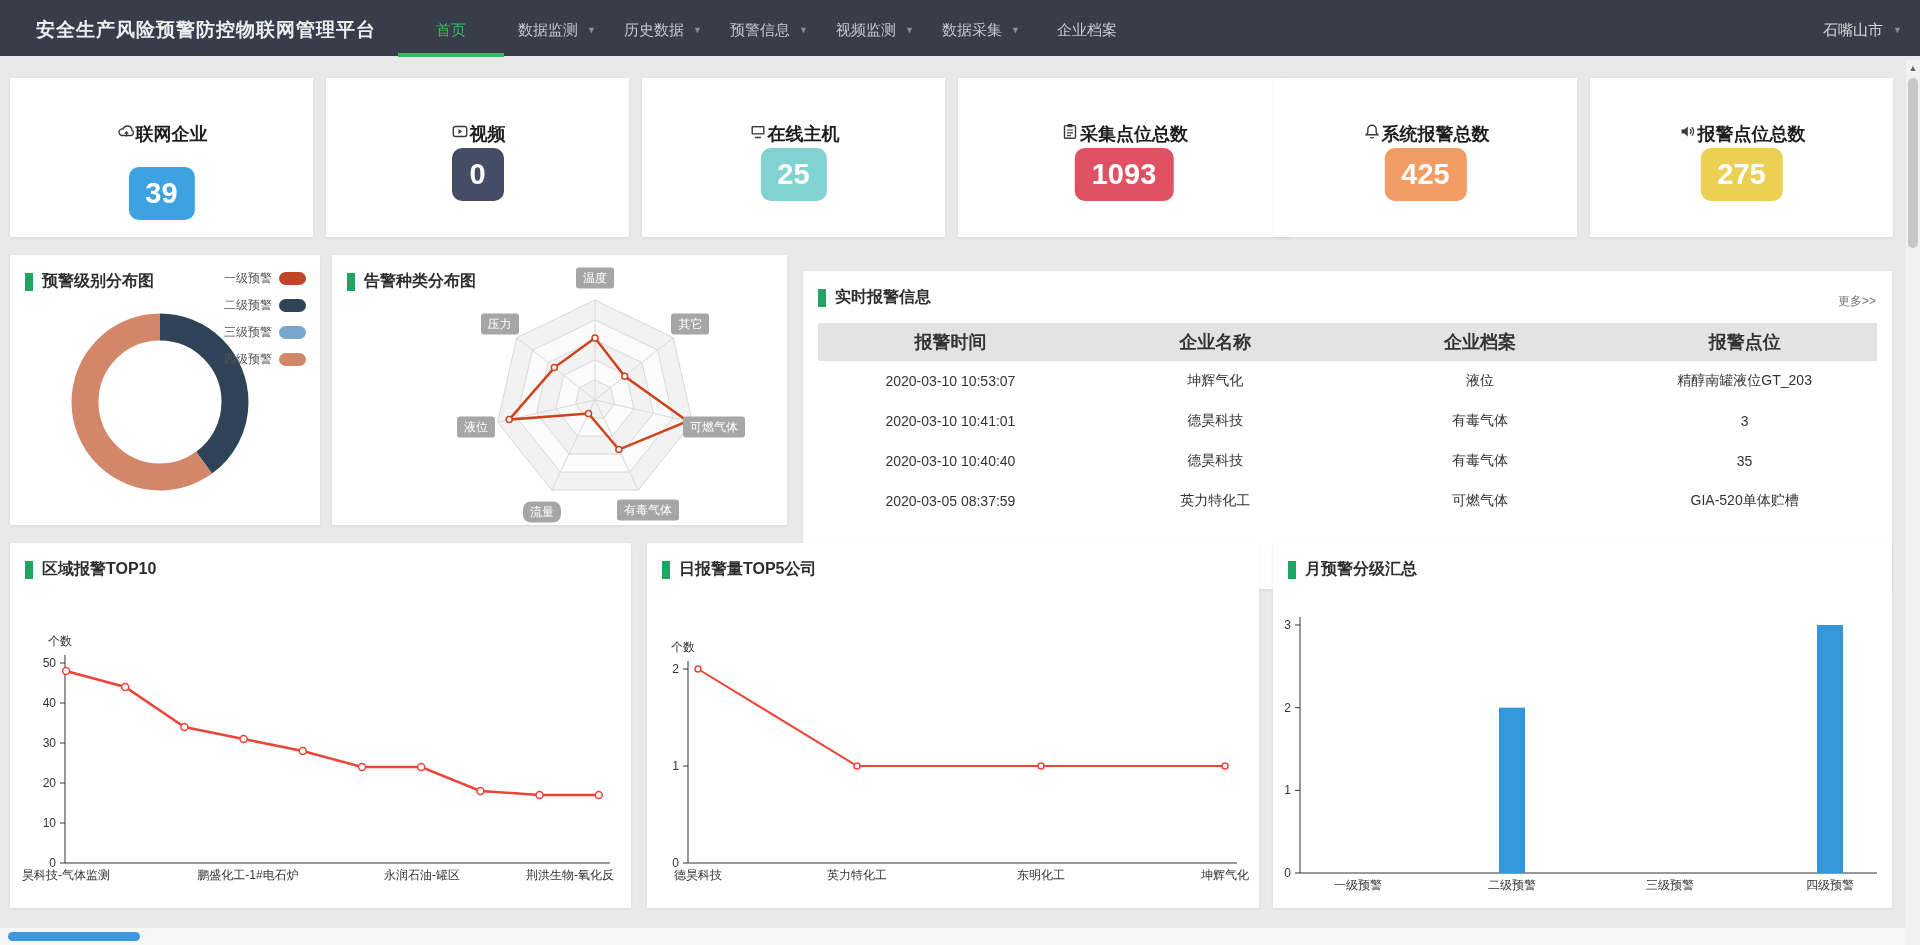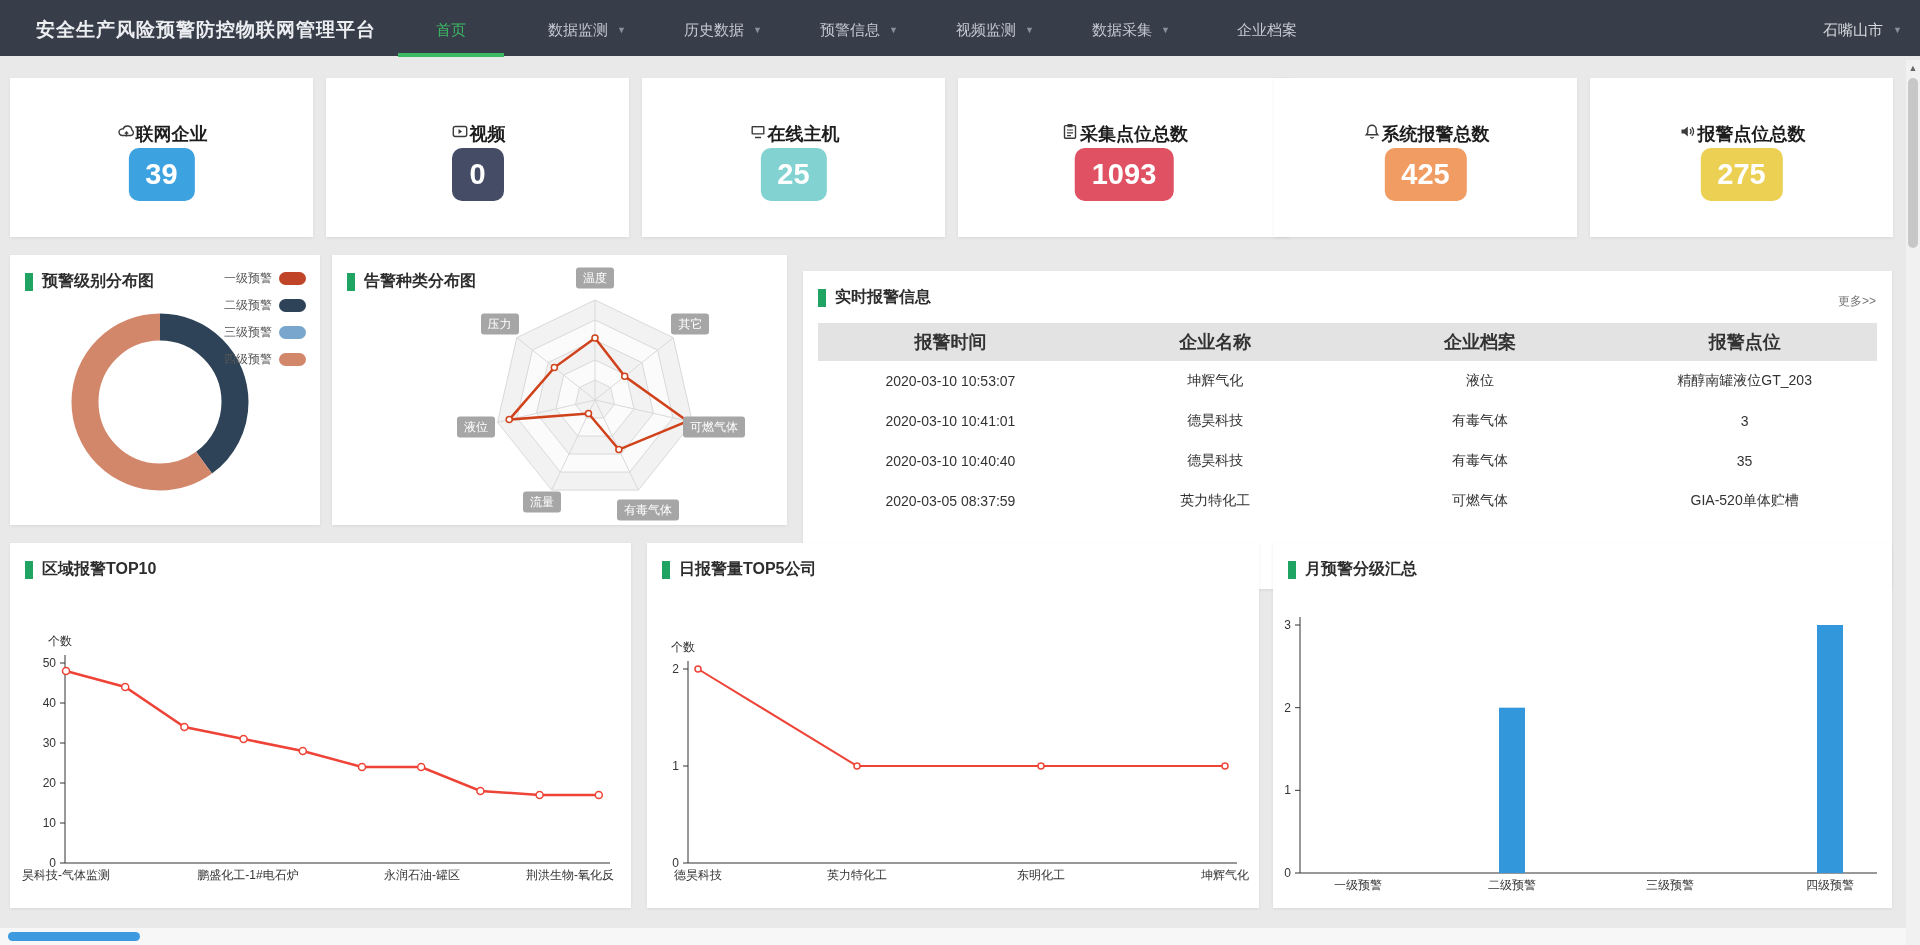--- a/index.html
+++ b/index.html
@@ -3,21 +3,21 @@
 <meta charset="utf-8">
 <style>
   html,body{margin:0;padding:0;}
   body{width:1920px;height:945px;position:relative;overflow:hidden;
        background:#e9e9e9;font-family:"Liberation Sans","DejaVu Sans",sans-serif;}
 
   
   .navbar{position:absolute;left:0;top:0;width:1920px;height:56px;background:#373d49;}
   .nav-title{position:absolute;left:36px;top:0;line-height:60px;color:#eceef1;
              font-size:19px;font-weight:bold;letter-spacing:1px;}
-  .nav-menu{position:absolute;left:398px;top:0;height:60px;display:flex;gap:30px;}
+  .nav-menu{position:absolute;left:398px;top:0;height:60px;display:flex;}
   .nav-item{width:106px;text-align:center;line-height:60px;font-size:15px;color:#c3c8d1;
             position:relative;cursor:pointer;white-space:nowrap;}
   .nav-item .caret{font-size:9px;color:#8a919c;margin-left:9px;vertical-align:2px;}
   .nav-item.active{color:#3cb963;}
   .nav-item.active::after{content:"";position:absolute;left:0;right:0;bottom:3px;height:4px;background:#3cb963;}
   .nav-region{position:absolute;right:18px;top:0;line-height:60px;color:#d7dade;font-size:15px;cursor:pointer;}
   .nav-region .caret{font-size:9px;color:#8a919c;margin-left:10px;vertical-align:2px;}
 
   
   .card{position:absolute;background:#fff;box-shadow:0 1px 3px rgba(0,0,0,.07);}
@@ -81,21 +81,21 @@
 
 <div id="stats-row">
     <div class="card" style="left: 10px; top: 78px; width: 303px; height: 159px;">
       <div class="stat-head">
         <span><svg width="20" height="19" viewBox="0 0 19 19">
             <path d="M6,13.5 a3.3,3.3 0 1 1 .6,-6.5 A4.6,4.6 0 0 1 15.5,8.2 a2.9,2.9 0 0 1 -.8,5.3 z" fill="none" stroke="#3a3a3a" stroke-width="1.4"></path>
             <path d="M10,14.5 V10 M8.3,11.6 L10,9.9 L11.7,11.6" fill="none" stroke="#3a3a3a" stroke-width="1.3"></path>
           </svg></span>
         <span>联网企业</span>
       </div>
-      <div class="stat-badge" style="background: rgb(60, 162, 224);">39</div>
+      <div class="stat-badge" style="background: rgb(60, 162, 224); margin-top: 19px;">39</div>
     </div>
     <div class="card" style="left: 326px; top: 78px; width: 303px; height: 159px;">
       <div class="stat-head">
         <span><svg width="20" height="19" viewBox="0 0 19 19">
             <rect x="2.8" y="4.5" width="13.4" height="10" rx="2" fill="none" stroke="#3a3a3a" stroke-width="1.4"></rect>
             <path d="M8,7 L11.6,9.5 L8,12 z" fill="#3a3a3a"></path>
           </svg></span>
         <span>视频</span>
       </div>
       <div class="stat-badge" style="background: rgb(69, 77, 102);">0</div>
@@ -197,21 +197,21 @@
       <circle cx="355.61815165727324" cy="166.13948872584987" r="3" fill="#fff" stroke="#d0421b" stroke-width="1.5"></circle>
       <circle cx="286.8636056514657" cy="194.55328773463305" r="3" fill="#fff" stroke="#d0421b" stroke-width="1.5"></circle>
       <circle cx="256.49174391323663" cy="158.5145330185363" r="3" fill="#fff" stroke="#d0421b" stroke-width="1.5"></circle>
       <circle cx="177.20634372799952" cy="164.5818421881557" r="3" fill="#fff" stroke="#d0421b" stroke-width="1.5"></circle>
       <circle cx="222.34476291166243" cy="112.57853030334587" r="3" fill="#fff" stroke="#d0421b" stroke-width="1.5"></circle>
     </svg>
 <div class="radar-chip" style="left: 263px; top: 23px;">温度</div>
     <div class="radar-chip" style="left: 358.383px; top: 68.9342px;">其它</div>
     <div class="radar-chip" style="left: 381.941px; top: 172.148px;">可燃气体</div>
     <div class="radar-chip" style="left: 315.934px; top: 254.918px;">有毒气体</div>
-    <div class="radar-chip" style="left: 210.066px; top: 247px;">流量</div>
+    <div class="radar-chip" style="left: 210.066px; top: 257px; border-radius: 8px;">流量</div>
     <div class="radar-chip" style="left: 144.059px; top: 172.148px;">液位</div>
     <div class="radar-chip" style="left: 167.617px; top: 68.9342px;">压力</div>
   </div>
 
 <div class="card" style="left:803px;top:271px;width:1089px;height:318px;">
   <div class="ptitle">
     <span class="bar"></span>
     <span>实时报警信息</span>
   </div>
   <div class="more-link">更多&gt;&gt;</div>

